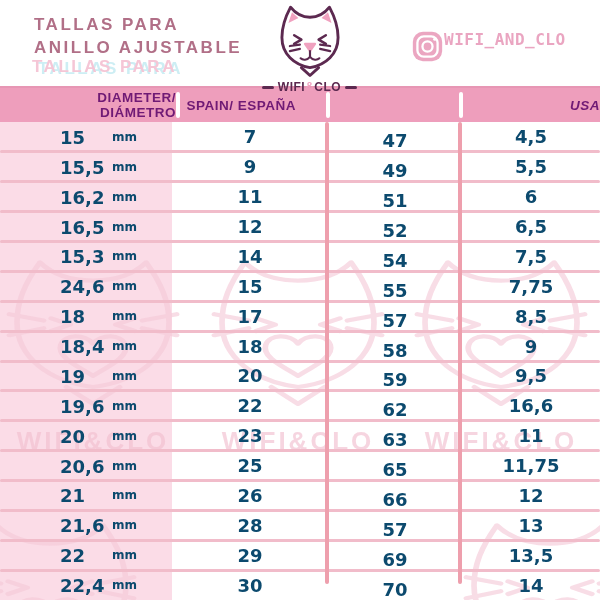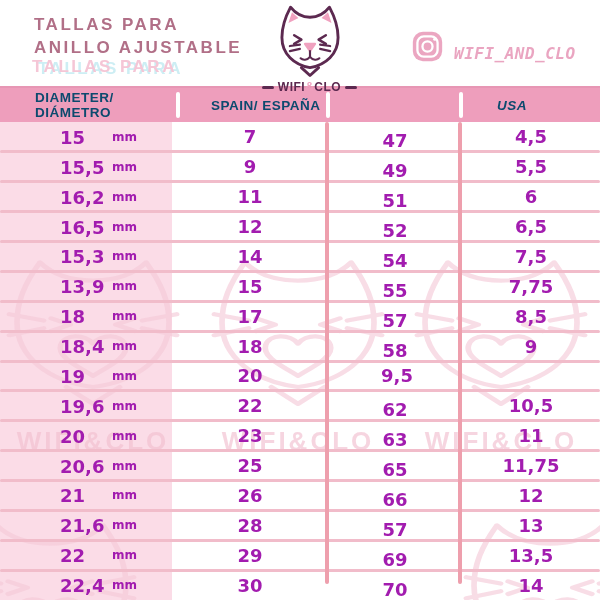--- a/index.html
+++ b/index.html
@@ -17,34 +17,34 @@
 
   .logo{position:absolute;left:262px;top:3px;width:95px;display:flex;
         flex-direction:column;align-items:center;z-index:5;}
   .logo .cat{width:72px;height:76px;}
   .brand{display:flex;align-items:center;gap:4px;width:100%;margin-top:1px;}
   .brand .line{flex:1;height:3px;background:#5c2950;border-radius:2px;}
   .brand .txt{font-family:"Liberation Sans",sans-serif;font-weight:bold;font-size:12px;
               color:#5c2950;letter-spacing:.5px;white-space:nowrap;}
   .brand .amp{color:#ef9fbe;}
 
-  .instagram{position:absolute;left:411px;top:30px;display:flex;align-items:flex-end;
-             gap:10px;z-index:5;cursor:pointer;font-style:italic;}
+  .instagram{position:absolute;left:411px;top:30px;display:flex;align-items:flex-start;
+             z-index:5;cursor:pointer;}
   .ig-handle{font-family:"DejaVu Sans Mono",monospace;font-weight:bold;font-size:16px;
              color:#eaa5c1;letter-spacing:.5px;}
 
   
   .thead{position:absolute;left:0;top:86px;width:600px;height:36px;background:#ee9ebc;
          border-top:2px solid #e796b4;box-sizing:border-box;z-index:4;}
   .thead .divider{position:absolute;top:4px;width:4px;height:26px;background:#fff;border-radius:2px;}
   .div1{left:176px;} .div2{left:326px;} .div3{left:459px;}
   .th{position:absolute;top:0;height:34px;display:flex;flex-direction:column;
-      align-items:flex-start;justify-content:center;color:#0c4a6e;
+      align-items:flex-end;justify-content:center;color:#701a75;
       font-family:"Liberation Sans",sans-serif;font-weight:bold;font-size:13.5px;
-      letter-spacing:.5px;line-height:15px;text-align:center;padding-left:35px;}
+      letter-spacing:.5px;line-height:15px;text-align:center;}
   .th1{left:0;width:176px;} .th2{left:176px;width:120px;}
   .th3{left:326px;width:136px;} .th4{left:462px;width:138px;font-style:italic;}
 
   
   .tbody{position:absolute;left:0;top:122px;width:600px;height:478px;}
   .diam-bg{position:absolute;left:0;top:0;width:172px;height:478px;background:#fbdce7;z-index:0;}
   .watermarks{position:absolute;left:0;top:0;width:600px;height:478px;z-index:1;}
   .wm{position:absolute;display:flex;flex-direction:column;align-items:center;opacity:.65;}
   .wm svg{width:190px;height:168px;}
   .wm-text{font-family:"Liberation Sans",sans-serif;font-weight:bold;font-size:26px;
@@ -52,21 +52,21 @@
   .wm1{left:-2px;top:132px;} .wm2{left:203px;top:132px;} .wm3{left:406px;top:132px;}
   .wm4{left:-45px;top:395px;} .wm5{left:455px;top:395px;}
 
   .vdiv{position:absolute;top:0;width:4px;height:462px;background:#ee9fad;
         border-radius:3px;z-index:3;}
   .vd1{left:325px;} .vd2{left:458px;}
 
   .rows{position:absolute;left:0;top:0;width:600px;height:478px;display:flex;
         flex-direction:column;z-index:2;}
   .row{flex:1;display:flex;position:relative;align-items:center;
-       font-weight:bold;font-size:18px;color:#a21caf;}
+       font-weight:bold;font-size:18px;color:#0c4a6e;}
   .row:not(:last-child)::after{content:"";position:absolute;bottom:-1.5px;left:0;
        width:600px;height:3px;background:#f1bcca;border-radius:2px;}
   .cell-diam{width:172px;position:relative;height:100%;}
   .dval{position:absolute;left:60px;top:50%;transform:translateY(-50%);}
   .dunit{position:absolute;left:112px;top:50%;transform:translateY(-50%);font-size:12px;}
   .cell-spain,.cell-europe,.cell-usa{display:flex;align-items:center;justify-content:center;height:100%;}
   .cell-spain{width:156px;} .cell-europe{width:134px;margin-top:8px;} .cell-usa{width:138px;}
 
   .hidden-defs{position:absolute;width:0;height:0;overflow:hidden;}
 </style>
@@ -221,21 +221,21 @@
       <span class="dval">15,3</span>
       <span class="dunit">mm</span>
     </div>
     <div class="cell-spain">14</div>
     <div class="cell-europe">54</div>
     <div class="cell-usa">7,5</div>
   </div>
 
   <div class="row">
     <div class="cell-diam">
-      <span class="dval">13,9</span>
+      <span class="dval">24,6</span>
       <span class="dunit">mm</span>
     </div>
     <div class="cell-spain">15</div>
     <div class="cell-europe">55</div>
     <div class="cell-usa">7,75</div>
   </div>
 
   <div class="row">
     <div class="cell-diam">
       <span class="dval">18</span>
@@ -255,31 +255,32 @@
     <div class="cell-europe">58</div>
     <div class="cell-usa">9</div>
   </div>
 
   <div class="row">
     <div class="cell-diam">
       <span class="dval">19</span>
       <span class="dunit">mm</span>
     </div>
     <div class="cell-spain">20</div>
+    <div class="cell-europe">59</div>
     <div class="cell-usa">9,5</div>
   </div>
 
   <div class="row">
     <div class="cell-diam">
       <span class="dval">19,6</span>
       <span class="dunit">mm</span>
     </div>
     <div class="cell-spain">22</div>
     <div class="cell-europe">62</div>
-    <div class="cell-usa">10,5</div>
+    <div class="cell-usa">16,6</div>
   </div>
 
   <div class="row">
     <div class="cell-diam">
       <span class="dval">20</span>
       <span class="dunit">mm</span>
     </div>
     <div class="cell-spain">23</div>
     <div class="cell-europe">63</div>
     <div class="cell-usa">11</div>

